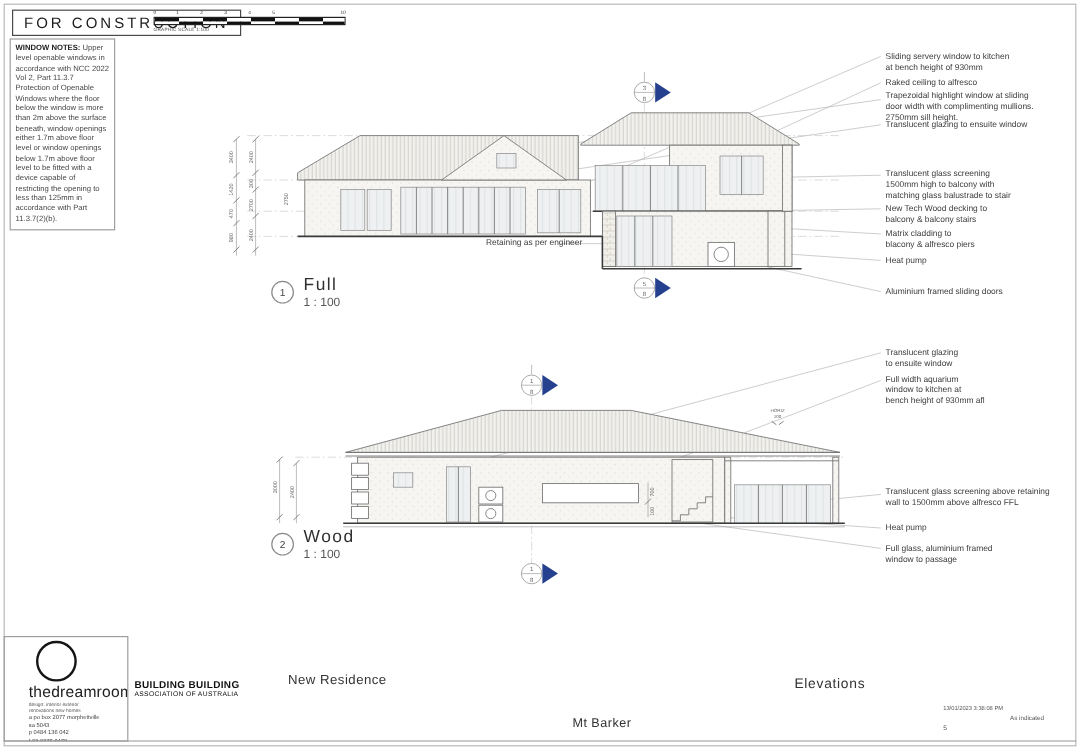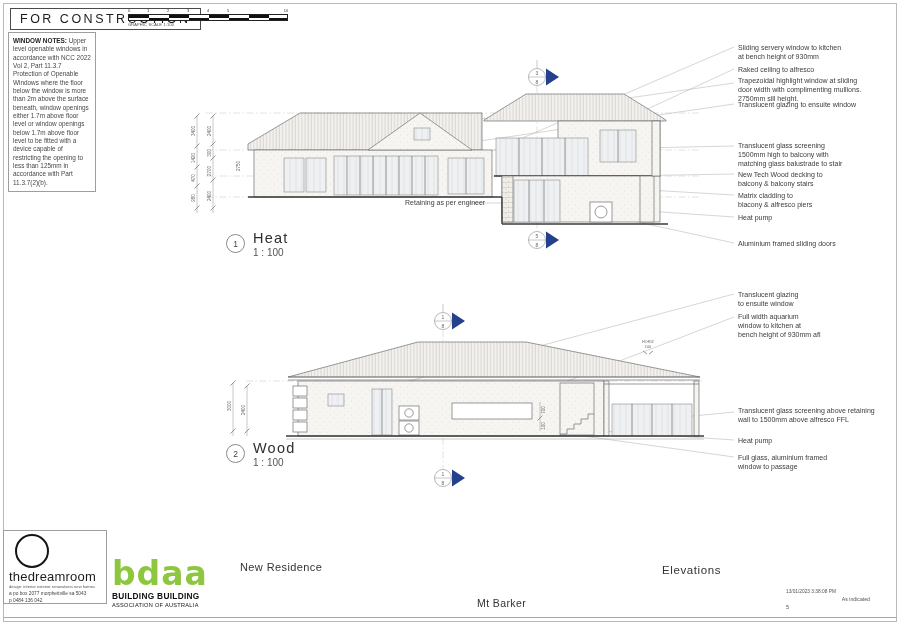--- a/index.html
+++ b/index.html
@@ -44,22 +44,22 @@
   .ann{position:absolute;left:738px;width:140px;font-size:7px;line-height:1.25;color:#3c3c3c;
        white-space:pre-line;}
   .note{position:absolute;font-size:7px;color:#3c3c3c;}
 
   .vt{position:absolute;display:flex;align-items:flex-start;gap:8px;}
   .vt .num{width:17px;height:17px;border:1px solid #8a8a8a;border-radius:50%;display:flex;
            align-items:center;justify-content:center;font-size:8.5px;color:#444;margin-top:4px;flex:0 0 auto;}
   .vt .ttl{font-size:14.5px;letter-spacing:1.2px;color:#2f2f2f;}
   .vt .scl{font-size:10px;color:#555;margin-top:1px;}
 
-  .tb-left{position:absolute;left:3px;top:530px;width:104px;height:74px;border:1px solid #9e9e9e;
-           padding:2px 5px;box-sizing:border-box;overflow:hidden;}
+  .tb-left{position:absolute;left:3px;top:530px;width:104px;height:88px;border:1px solid #9e9e9e;
+           padding:2px 20px;box-sizing:border-box;overflow:hidden;}
   .tb-logo{width:30px;height:30px;border:2px solid #151515;border-radius:50%;margin:1px 0 2px 6px;}
   .tb-brand{font-size:13px;color:#1d1d1d;letter-spacing:.2px;line-height:1;}
   .tb-tag{font-size:4.1px;color:#555;margin:1px 0 2px;}
   .tb-contact{font-size:4.8px;color:#444;line-height:1.4;}
 
   .bdaa{position:absolute;left:112px;top:561px;width:90px;text-align:left;}
   .bdaa-logo{font-size:33px;font-weight:bold;color:#8dc63f;line-height:.8;letter-spacing:1px;
              font-family:"DejaVu Sans",sans-serif;}
   .bdaa-l1{font-size:8.3px;font-weight:bold;color:#101010;margin-top:4px;letter-spacing:.3px;}
   .bdaa-l2{font-size:5.6px;color:#101010;margin-top:1px;letter-spacing:.3px;}
@@ -315,21 +315,21 @@
 wall to 1500mm above alfresco FFL</div>
   <div class="ann" style="top:437px">Heat pump</div>
   <div class="ann" style="top:454px">Full glass, aluminium framed
 window to passage</div>
 
   <div class="note" style="left:405px;top:199px;width:92px">Retaining as per engineer</div>
 
   <div class="vt" style="left:226px;top:230px">
     <div class="num">1</div>
     <div>
-      <div class="ttl">Heat</div>
+      <div class="ttl">Full</div>
       <div class="scl">1 : 100</div>
     </div>
   </div>
   <div class="vt" style="left:226px;top:440px">
     <div class="num">2</div>
     <div>
       <div class="ttl">Wood</div>
       <div class="scl">1 : 100</div>
     </div>
   </div>
@@ -342,21 +342,20 @@
       <div>a  po box 2077 morphettville sa 5043</div>
       <div>p  0484 136 042</div>
       <div>f  08 8376 6478</div>
       <div>e  info@thedreamroom.com.au</div>
       <div>w  www.thedreamroom.com.au</div>
     </div>
 
   </div>
 
   <div class="bdaa">
-    <div class="bdaa-logo">bdaa</div>
     <div class="bdaa-l1">BUILDING BUILDING</div>
     <div class="bdaa-l2">ASSOCIATION OF AUSTRALIA</div>
   </div>
 
   <div class="fld fld-project">New Residence</div>
   <div class="fld fld-location">Mt Barker</div>
   <div class="fld fld-sheet">Elevations</div>
   <div class="fld fld-printed">13/01/2023 3:38:08 PM</div>
   <div class="fld fld-scale">As indicated</div>
   <div class="fld fld-num">5</div>

